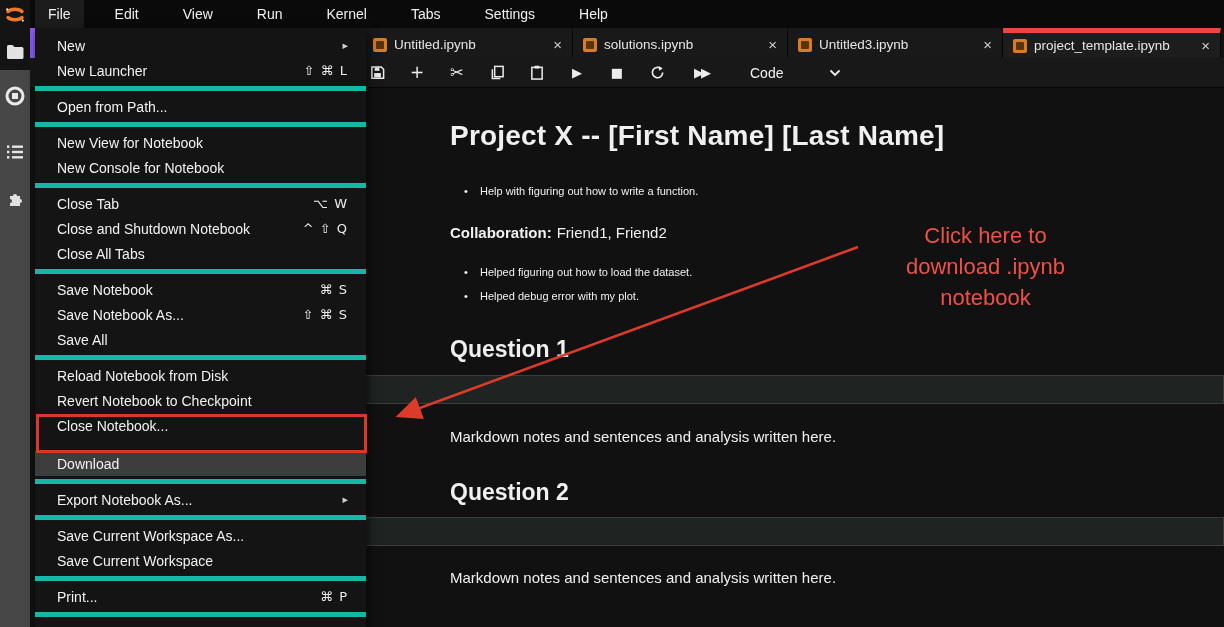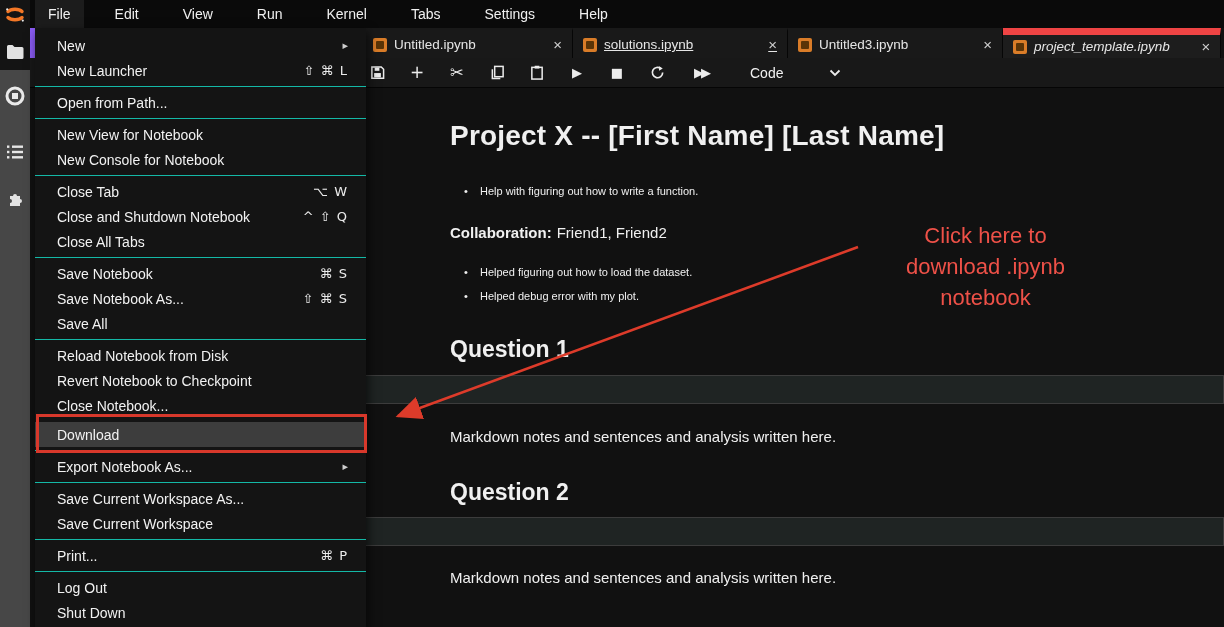--- a/index.html
+++ b/index.html
@@ -15,21 +15,21 @@
   .menubar{position:absolute;left:30px;top:0;right:0;height:28px;background:#0a0a0a;display:flex;
            align-items:stretch;font-size:14px;color:#f0f0f0;z-index:20;padding-left:5px;gap:18px;}
   .mitem{padding:0 13px;line-height:28px;}
   .mitem.active{background:#1c1c1c;}
 
   
   .tabbar{position:absolute;left:30px;top:28px;right:6px;height:30px;background:#8b5cf6;z-index:5;display:flex;}
   .tabs-row{display:flex;margin-left:333px;height:30px;}
   .tab{display:flex;align-items:center;gap:7px;padding:0 10px;background:#191919;border-right:1px solid #060606;
        font-size:13.5px;color:#e6e6e6;box-sizing:border-box;border-top:3px solid transparent;}
-  .tab.active{background:#1d1d1d;border-top:7px solid #ef4444;font-style:italic;}
+  .tab.active{background:#1d1d1d;border-top:5px solid #ef4444;}
   .nb-icon{width:14px;height:14px;border-radius:2px;background:#d97c28;position:relative;flex:0 0 auto;}
   .nb-icon::after{content:"";position:absolute;left:3px;top:3px;right:3px;bottom:3px;background:#5a3407;border-radius:1px;}
   .tab-close{margin-left:auto;padding-left:14px;color:#cfcfcf;font-size:15px;line-height:1;}
 
   
   .toolbar{position:absolute;left:30px;top:58px;right:0;height:30px;background:#181818;z-index:5;
            display:flex;align-items:center;border-bottom:1px solid #050505;box-sizing:border-box;}
   .tools{display:flex;align-items:center;margin-left:338px;gap:22px;}
   .tbtn{width:18px;height:18px;display:flex;align-items:center;justify-content:center;color:#ececec;}
   .tbtn svg{display:block;}
@@ -56,27 +56,27 @@
   .gutter{width:36px;background:#3a403d;border-right:1px solid #2a2f2d;color:#c4c4c4;text-align:right;
           padding-right:8px;box-sizing:border-box;font-family:"DejaVu Sans Mono",monospace;font-size:14px;line-height:27px;}
   .codeln{padding-left:10px;color:#58b39b;font-style:italic;font-family:"DejaVu Sans Mono",monospace;
           font-size:14px;line-height:27px;}
   .mdline{margin-top:24px;font-size:15px;}
   .mdline2{margin-top:23px;}
 
   
   .menu{position:absolute;left:35px;top:28px;width:331px;background:#141414;z-index:40;font-size:14px;
         padding-top:2px;box-shadow:2px 4px 10px rgba(0,0,0,.65);box-sizing:border-box;}
-  .group{padding:3px 0;border-bottom:1px solid #14b8a6;}
+  .group{padding:3px 0;border-bottom:5px solid #14b8a6;}
   .group:last-child{border-bottom:none;}
   .mrow{height:25px;display:flex;align-items:center;padding:0 18px 0 22px;color:#f2f2f2;}
   .mrow .lab{flex:1;}
   .mrow .sc{font-size:13px;color:#ececec;letter-spacing:1px;font-family:"DejaVu Sans",sans-serif;}
   .mrow .arr{color:#cfcfcf;font-size:11px;}
-  .mrow.highlight{background:#3d3d3d;height:25px;margin-top:4px;}
+  .mrow.highlight{background:#3d3d3d;height:25px;margin-top:13px;}
 
   
   .dl-rect{position:absolute;left:36px;top:414px;width:331px;height:39px;border:3px solid #d8382b;
            z-index:65;box-sizing:border-box;}
   .callout{position:absolute;left:868px;top:220px;width:235px;text-align:center;z-index:30;
            font-size:22px;line-height:31px;color:#ee5148;}
   .arrow-svg{position:absolute;left:0;top:0;width:1224px;height:627px;z-index:70;pointer-events:none;}
 </style>
 </head>
 <body>
@@ -132,21 +132,21 @@
     <div class="mitem">Help</div>
   </div>
 
   <div class="tabbar">
     <div class="tabs-row">
       <div class="tab" style="width:210px;">
         <span class="nb-icon"></span>
         <span>Untitled.ipynb</span>
         <span class="tab-close">×</span>
       </div>
-      <div class="tab" style="width:215px;text-decoration:underline;">
+      <div class="tab" style="width:215px;">
         <span class="nb-icon"></span>
         <span>solutions.ipynb</span>
         <span class="tab-close">×</span>
       </div>
       <div class="tab" style="width:215px;">
         <span class="nb-icon"></span>
         <span>Untitled3.ipynb</span>
         <span class="tab-close">×</span>
       </div>
       <div class="tab active" style="width:218px;">

